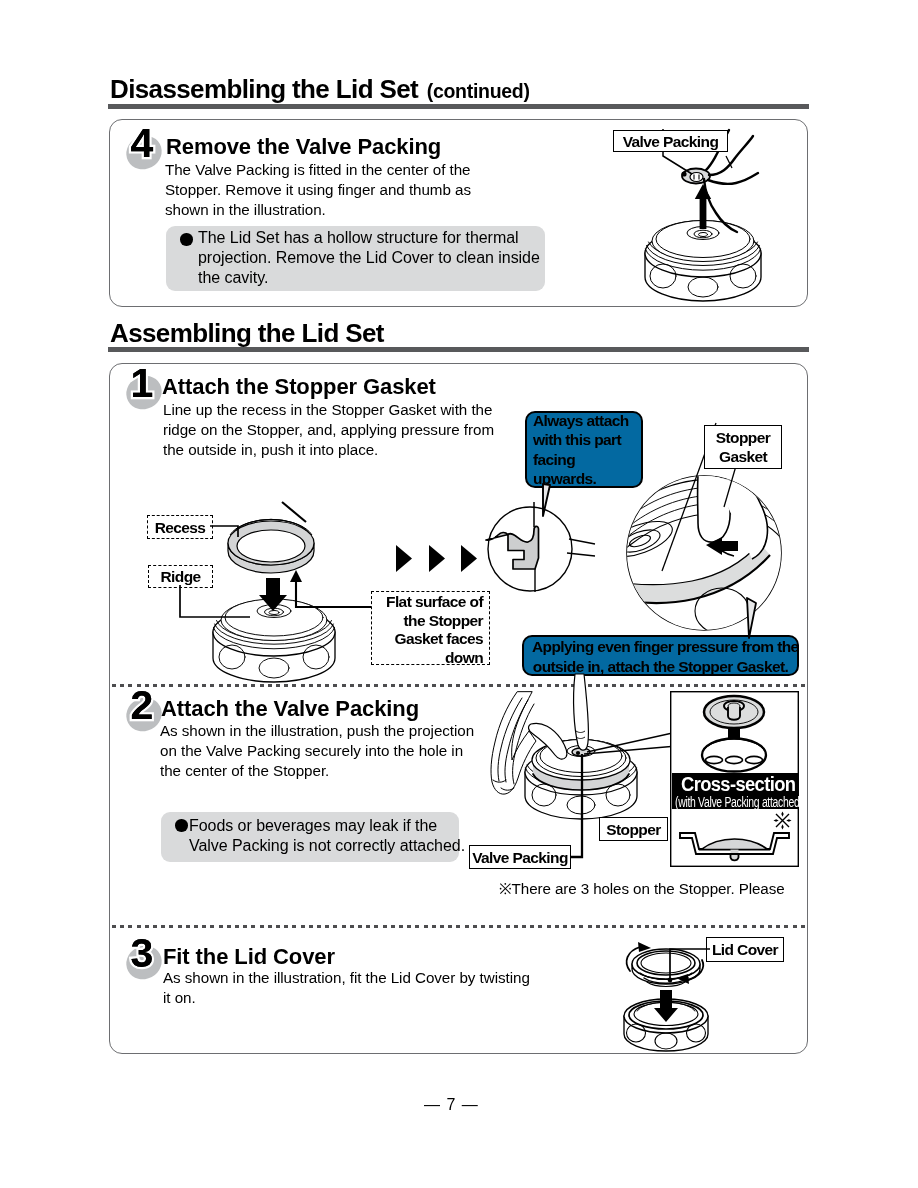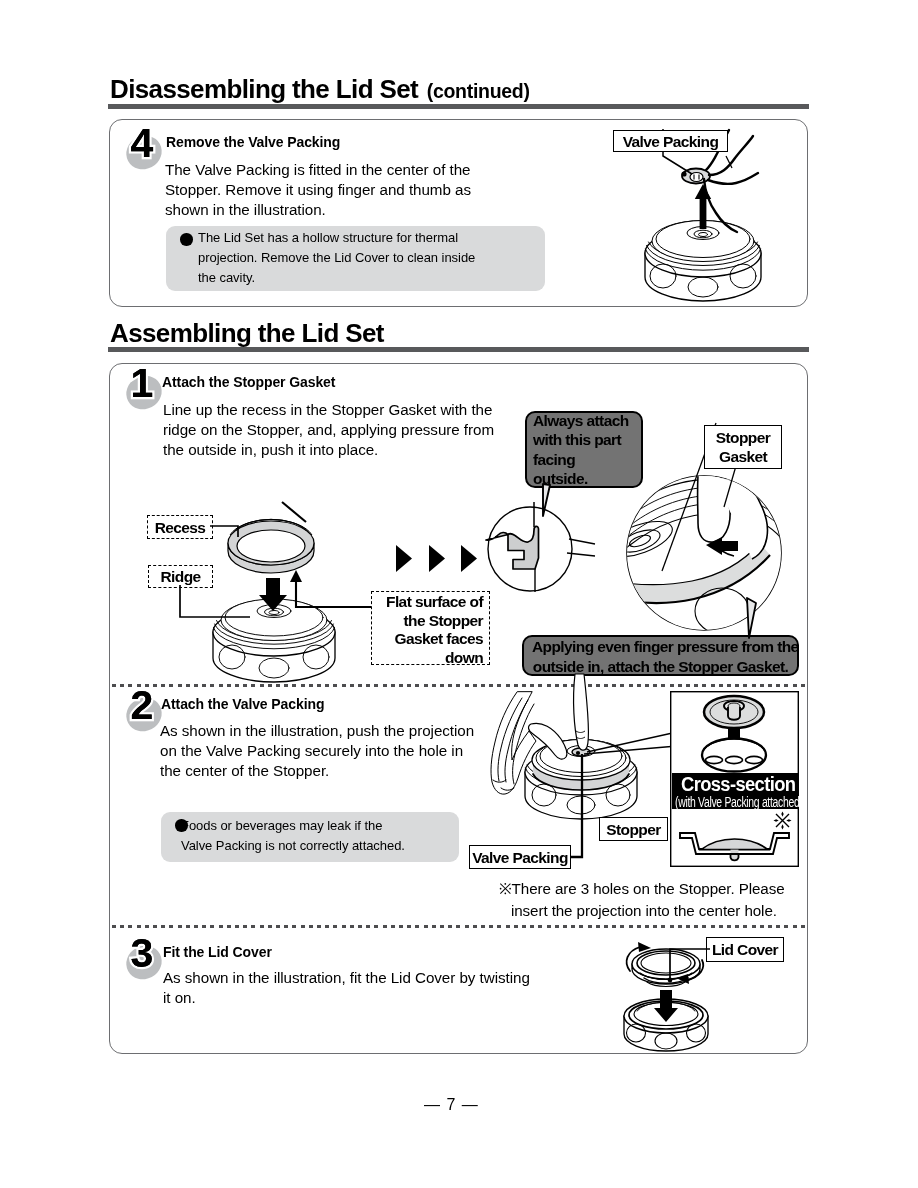--- a/index.html
+++ b/index.html
@@ -15,35 +15,35 @@
   
   .panel{position:absolute;border:1.6px solid #6d6e71;border-radius:13px;box-sizing:border-box;}
 
   
   .stepnum{position:absolute;width:44px;height:44px;}
   .stepnum .circ{position:absolute;left:0px;top:6px;width:36px;height:33px;border-radius:50%;background:#bcbec0;transform:rotate(-28deg);}
   .stepnum .num{position:absolute;left:-4px;top:-7px;width:40px;text-align:center;font-weight:bold;font-size:41px;line-height:41px;color:#000;
       -webkit-text-stroke:4.5px #fff;paint-order:stroke fill;}
   .stepnum .num2{position:absolute;left:-4px;top:-7px;width:40px;text-align:center;font-weight:bold;font-size:41px;line-height:41px;color:#000;}
 
-  .step-title{position:absolute;font-weight:bold;font-size:14px;white-space:nowrap;letter-spacing:-0.1px;}
+  .step-title{position:absolute;font-weight:bold;font-size:22px;white-space:nowrap;letter-spacing:-0.1px;}
   .body-text{position:absolute;font-size:15.2px;line-height:20.2px;letter-spacing:-0.05px;}
 
   
   .note{position:absolute;background:#d9dadb;border-radius:9px;box-sizing:border-box;}
   .note .bullet{position:absolute;left:14px;top:7px;width:12.5px;height:12.5px;border-radius:50%;background:#000;}
-  .note .txt{position:absolute;font-size:13px;line-height:20.2px;letter-spacing:-0.05px;}
+  .note .txt{position:absolute;font-size:16px;line-height:20.2px;letter-spacing:-0.05px;}
 
   
   .lbl{position:absolute;border:1.7px solid #000;background:#fff;box-sizing:border-box;font-weight:bold;font-size:15.5px;
        letter-spacing:-0.6px;display:flex;align-items:center;justify-content:center;text-align:center;line-height:19px;}
   .lbl-dash{position:absolute;border:1.7px dashed #000;background:#fff;box-sizing:border-box;font-weight:bold;font-size:15.5px;
        letter-spacing:-0.6px;display:flex;align-items:center;justify-content:center;text-align:center;line-height:19px;}
   
-  .speech{position:absolute;background:#737373;border:2.2px solid #000;border-radius:10px;box-sizing:border-box;
+  .speech{position:absolute;background:#0369a1;border:2.2px solid #000;border-radius:10px;box-sizing:border-box;
        font-weight:bold;font-size:15.5px;letter-spacing:-0.6px;line-height:19.5px;}
 
   .xsec{position:absolute;}
   .xsec-banner{position:absolute;background:#000;color:#fff;text-align:left;box-sizing:border-box;overflow:hidden;}
   .xsec-title{font-weight:bold;font-size:20px;line-height:21px;letter-spacing:-0.7px;padding-top:1px;white-space:nowrap;overflow:hidden;}
   .xsec-title>span{display:inline-block;transform:scaleX(0.92);transform-origin:left center;margin-left:9px;}
   .xsec-sub{font-weight:normal;font-size:14px;line-height:14px;letter-spacing:-0.42px;white-space:nowrap;overflow:hidden;}
   .xsec-sub>span{display:inline-block;transform:scaleX(0.745);transform-origin:left center;margin-left:3px;}
   .footnote{position:absolute;font-size:15.2px;line-height:22px;letter-spacing:-0.1px;}
   .dashsep{position:absolute;height:3px;background:repeating-linear-gradient(to right,#4d4d4f 0px,#4d4d4f 4px,#ffffff 4px,#ffffff 8.2px);}
@@ -298,21 +298,21 @@
   <div class="ill" style="left:280px;top:500px;width:40px;height:30px;">
     <svg width="40" height="30" viewBox="0 0 40 30">
         <path d="M2 2 L26 22" fill="none" stroke="#000" stroke-width="2.1"></path>
       </svg>
   </div>
 
   <div class="speech" style="left:525px;top:411px;width:118px;height:77px;display:block;padding:0px 6px;overflow:visible;line-height:0;">
     <div style="line-height:19.3px;white-space:nowrap;margin-top:-2px;">Always attach</div>
     <div style="line-height:19.3px;white-space:nowrap;margin-top:0px;">with this part</div>
     <div style="line-height:19.3px;white-space:nowrap;margin-top:0px;">facing</div>
-    <div style="line-height:19.3px;white-space:nowrap;margin-top:0px;">outside.</div>
+    <div style="line-height:19.3px;white-space:nowrap;margin-top:0px;">upwards.</div>
   </div>
   <div class="ill" style="left:540px;top:484px;width:30px;height:40px;">
     <svg width="30" height="40" viewBox="0 0 30 40">
       <path d="M3 0 L3 32 L10 1 Z" fill="#e7e8e9" stroke="#000" stroke-width="1.9" stroke-linejoin="round"></path>
     </svg>
   </div>
   <div class="lbl" style="left:704px;top:425px;width:78px;height:44px;">Stopper Gasket</div>
   <div class="ill" style="left:740px;top:600px;width:30px;height:40px;z-index:5;">
     <svg width="30" height="40" viewBox="0 0 30 40">
       <path d="M9 38 L7 -2 L16 3 Z" fill="#e7e8e9" stroke="#000" stroke-width="1.8" stroke-linejoin="round"></path>
@@ -332,21 +332,21 @@
   </div>
   <div class="step-title" style="left:161px;top:696px;">Attach the Valve Packing</div>
   <div class="body-text" style="left:160px;top:721px;">
     <div style="white-space:nowrap;">As shown in the illustration, push the projection</div>
     <div style="white-space:nowrap;">on the Valve Packing securely into the hole in</div>
     <div style="white-space:nowrap;">the center of the Stopper.</div>
   </div>
 
   <div class="note" style="left:161px;top:812px;width:298px;height:50px;">
     <div class="bullet"></div>
-    <div class="txt" style="left:20px;top:4px;">
+    <div class="txt" style="left:28px;top:4px;">
     <div style="white-space:nowrap;">Foods or beverages may leak if the</div>
     <div style="white-space:nowrap;">Valve Packing is not correctly attached.</div>
     </div>
   </div>
 
   <div class="ill" style="left:487px;top:700px;width:190px;height:145px;">
     <svg width="190" height="145" viewBox="0 0 190 145">
       <defs>
         <clipPath id="b2a">
             <rect x="0" y="72" width="190" height="73"></rect>
@@ -457,21 +457,20 @@
   </div>
   <div class="xsec-banner" style="left:672px;top:773px;width:127px;height:36px;">
     <div class="xsec-title"><span>Cross-section</span></div>
     <div class="xsec-sub"><span>(with Valve Packing attached)</span></div>
   </div>
 
   <div class="lbl" style="left:599px;top:817px;width:69px;height:24px;">Stopper</div>
   <div class="lbl" style="left:469px;top:845px;width:102px;height:24px;">Valve Packing</div>
   <div class="footnote" style="left:499px;top:878px;width:300px;">
     <div>※There are 3 holes on the Stopper. Please</div>
-    <div style="padding-left:12px;">insert the projection into the center hole.</div>
   </div>
 
   <div class="dashsep" style="left:112px;top:925px;width:693px;"></div>
 
   <div class="stepnum" style="left:126px;top:940px;">
     <div class="circ"></div>
     <div class="num">3</div>
     <div class="num2">3</div>
   </div>
   <div class="step-title" style="left:163px;top:944px;">Fit the Lid Cover</div>

